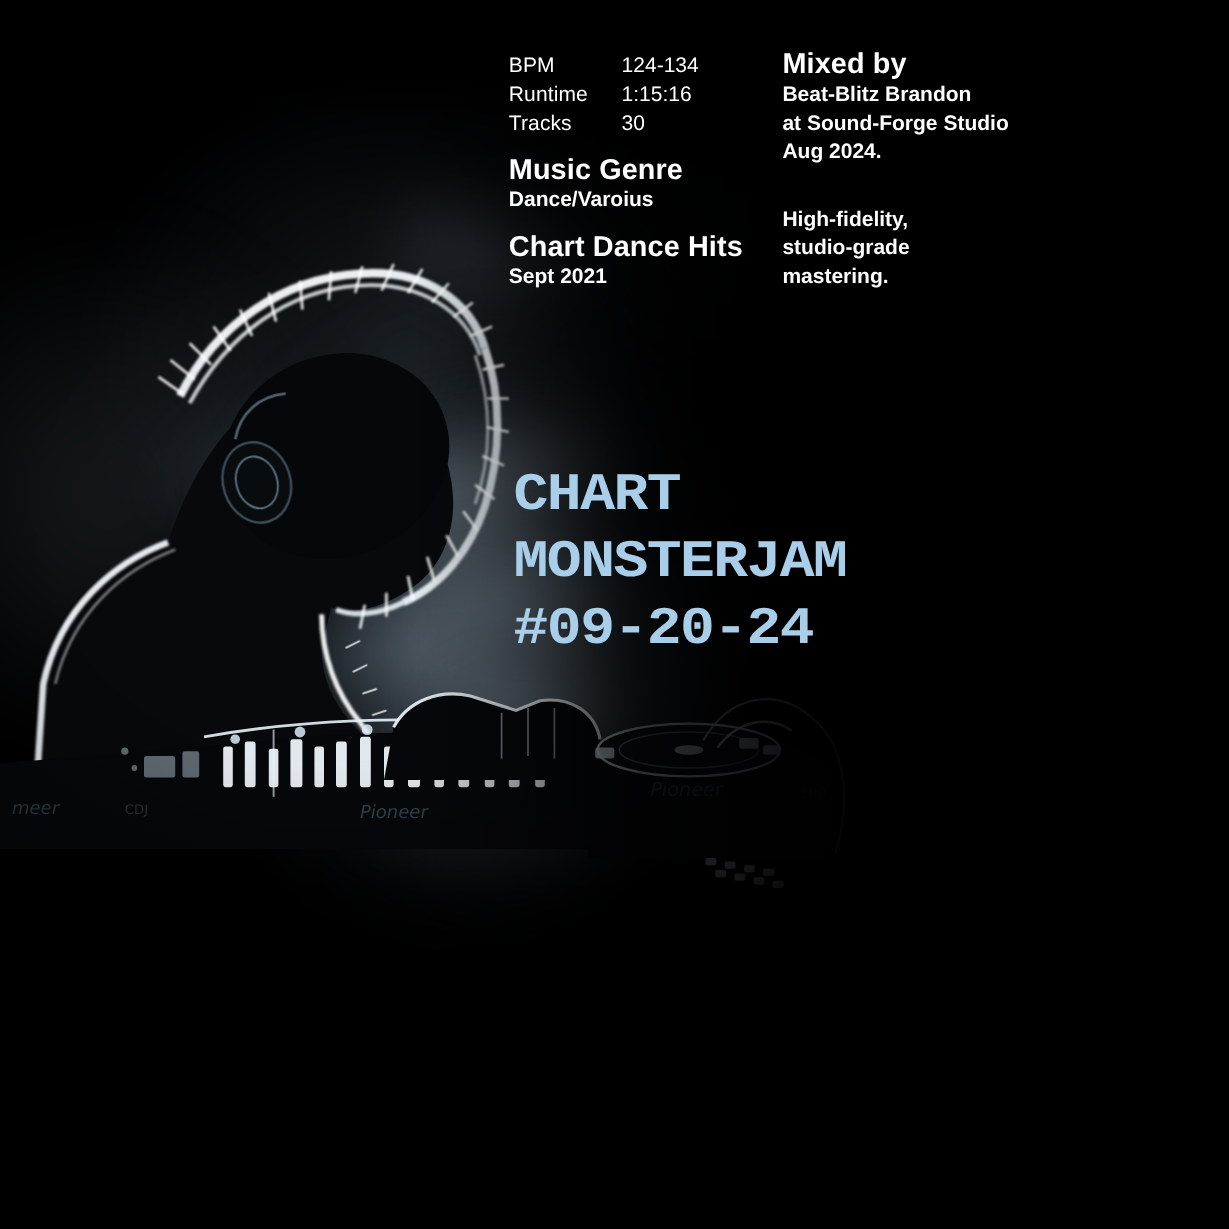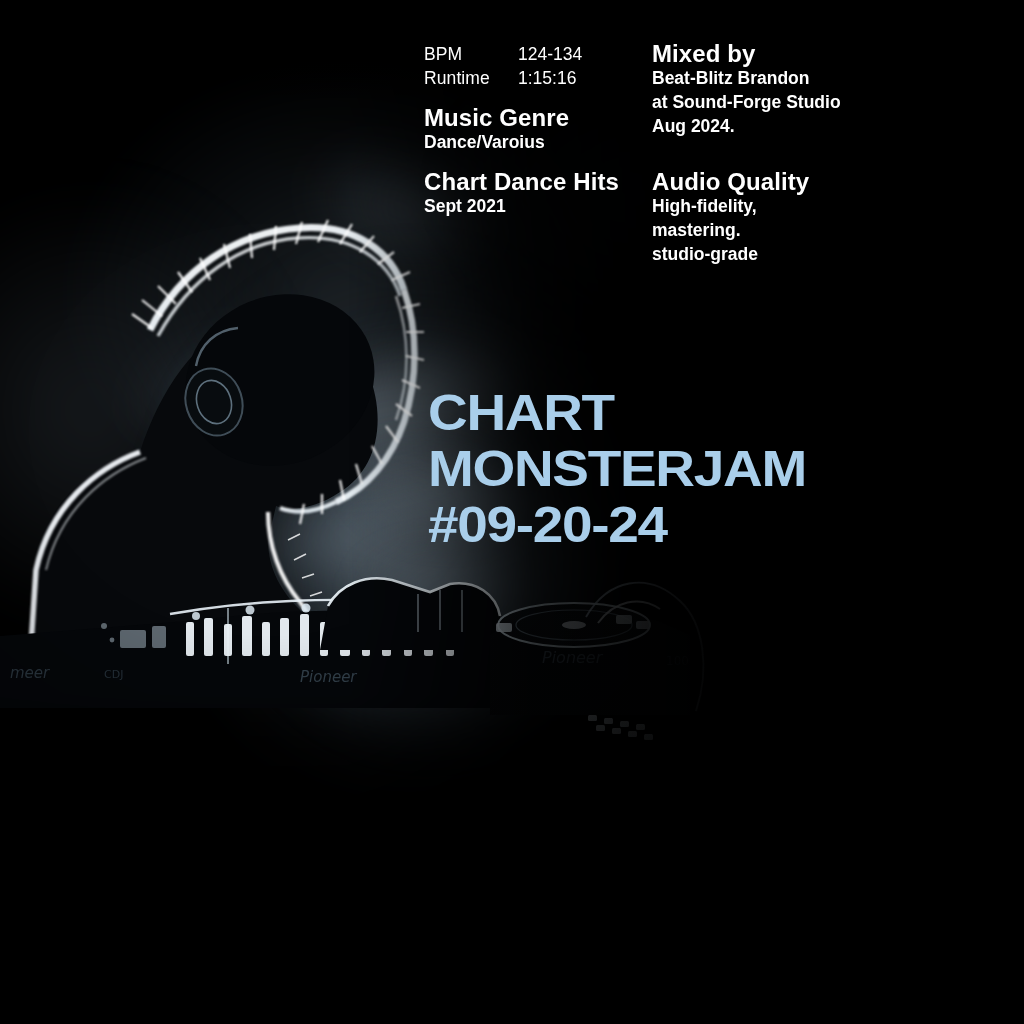--- a/index.html
+++ b/index.html
@@ -76,23 +76,23 @@
   .blk .h{font-size:24px;font-weight:bold;line-height:24px;letter-spacing:.1px;}
   .blk .t{font-size:17.5px;font-weight:700;line-height:24px;}
 
   .specs-right .blk:first-child{margin-top:0;}
   .specs-right .blk2{margin-top:32px;}
 
   
   .title{
     position:absolute;left:428px;top:385px;
     color:#a9ceea;
-    font-family:Liberation Sans, sans-serif;
+    font-family:Liberation Mono, monospace;
     font-weight:bold;
-    font-size:50px;
+    font-size:44px;
     line-height:56px;
     letter-spacing:-1.2px;
     text-transform:uppercase;
     white-space:nowrap;
   }
   .title .l1{display:block;transform:scaleX(1.10);transform-origin:left center;}
   .title .l2{display:block;transform:scaleX(1.10);transform-origin:left center;}
   .title .l3{display:block;transform:scaleX(1.10);transform-origin:left center;}
 
   
@@ -266,20 +266,24 @@
   <div class="spec specs-left">
 
     <div class="kv">
       <span class="k">BPM</span>
       <span class="v">124-134</span>
     </div>
     <div class="kv">
       <span class="k">Runtime</span>
       <span class="v">1:15:16</span>
     </div>
+    <div class="kv">
+      <span class="k">Tracks</span>
+      <span class="v">30</span>
+    </div>
 
     <div class="blk">
       <div class="h">Music Genre</div>
       <div class="t">Dance/Varoius</div>
     </div>
 
     <div class="blk">
       <div class="h">Chart Dance Hits</div>
       <div class="t">Sept 2021</div>
     </div>
@@ -288,24 +292,23 @@
   <div class="spec specs-right">
 
     <div class="blk">
       <div class="h">Mixed by</div>
       <div class="t">Beat-Blitz Brandon</div>
       <div class="t">at Sound-Forge Studio</div>
       <div class="t">Aug 2024.</div>
     </div>
 
     <div class="blk blk2">
-      <div class="h">Audio Quality</div>
       <div class="t">High-fidelity,</div>
+      <div class="t">studio-grade</div>
       <div class="t">mastering.</div>
-      <div class="t">studio-grade</div>
     </div>
   </div>
 
   <div class="title">
     <span class="l1">CHART</span>
     <span class="l2">MONSTERJAM</span>
     <span class="l3">#09-20-24</span>
   </div>
 
   <div class="footer">

